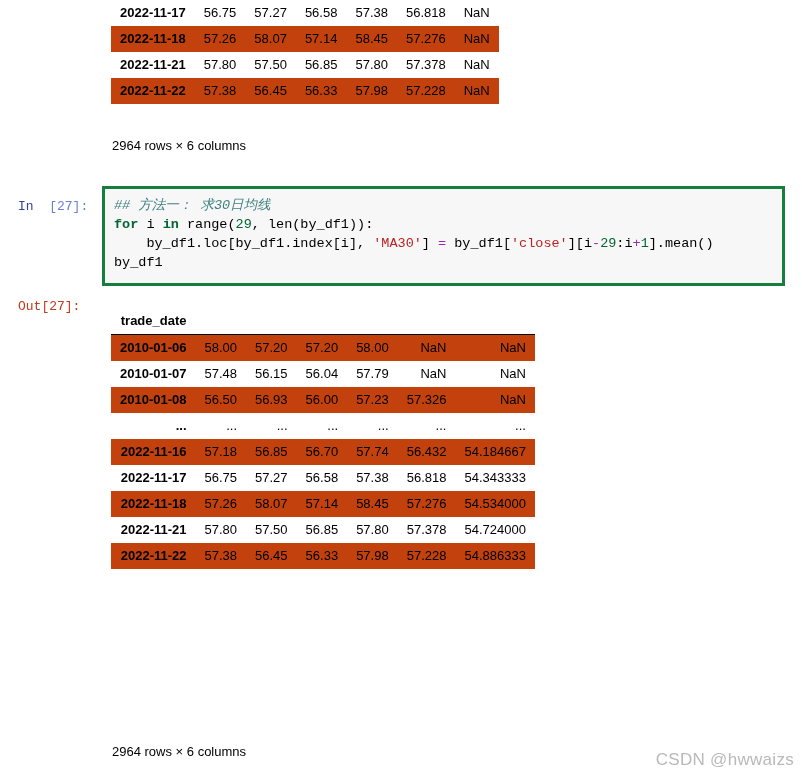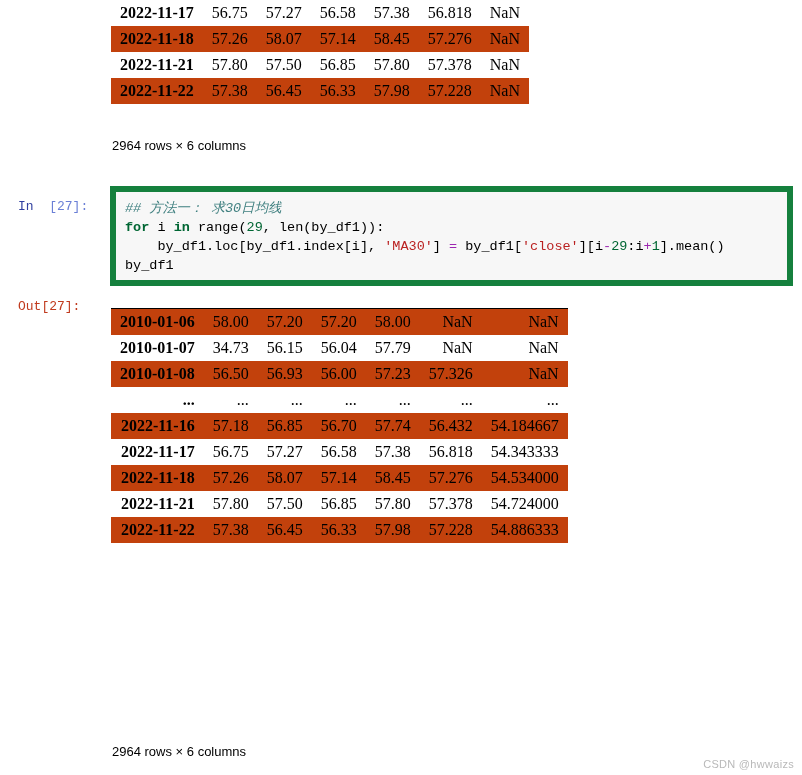--- a/index.html
+++ b/index.html
@@ -12,22 +12,22 @@
     height: 775px;
     position: relative;
     font-family: "Liberation Sans", sans-serif;
     color: #000000;
     overflow: hidden;
   }
 
   
   .df {
     border-collapse: collapse;
-    font-family: Liberation Serif, serif;
-    font-size: 16px;
+    font-family: Liberation Sans, sans-serif;
+    font-size: 13px;
     color: #000000;
   }
   .df td, .df th {
     padding: 5px 9px;
     white-space: nowrap;
     line-height: 16px;
   }
   .df tbody tr.odd td { background: #c2410c; }
   .df tbody tr.even td { background: #ffffff; }
   .df td.idx, .df th.idx {
@@ -79,26 +79,26 @@
   }
   #in-prompt {
     left: 18px;
     top: 13px;
     color: #303F9F;
   }
   #in-prompt .bracket { color: #6a7fd6; }
 
   .code-box {
     position: absolute;
-    left: 110px;
+    left: 102px;
     top: 0px;
     width: 683px;
     height: 100px;
     background: #f7f7f7;
-    border: 6px solid #15803d;
+    border: 3px solid #15803d;
     box-sizing: border-box;
   }
   .code {
     margin: 0;
     padding: 7px 9px;
     font-family: "Liberation Mono", monospace;
     font-size: 13.5px;
     line-height: 19px;
     white-space: pre;
     color: #000000;
@@ -129,21 +129,21 @@
     left: 112px;
     top: 744px;
   }
 
   
   #watermark {
     position: absolute;
     right: 8px;
     bottom: 5px;
     font-family: "Liberation Sans", sans-serif;
-    font-size: 11px;
+    font-size: 17px;
     color: #b9b9b9;
     letter-spacing: 0.3px;
   }
 </style>
 </head>
 <body>
 
 <div id="top-table-wrap">
   <table class="df" id="top-table">
     <tbody>
@@ -199,37 +199,46 @@
 <span class="c-plain">    by_df1.loc[by_df1.index[i], </span><span class="c-str">'MA30'</span><span class="c-plain">] </span><span class="c-op">=</span><span class="c-plain"> by_df1[</span><span class="c-str">'close'</span><span class="c-plain">][i</span><span class="c-op">-</span><span class="c-num">29</span><span class="c-plain">:i</span><span class="c-op">+</span><span class="c-num">1</span><span class="c-plain">].mean()</span>
 <span class="c-plain">by_df1</span></pre>
   </div>
 </div>
 
 <div class="prompt" id="out-prompt">Out[27]:</div>
 
 <div id="out-table-wrap">
   <table class="df" id="out-table">
     <thead>
+      <tr>
+        <th class="idx">trade_date</th>
+      <th>&nbsp;</th>
+          <th>&nbsp;</th>
+          <th>&nbsp;</th>
+          <th>&nbsp;</th>
+          <th>&nbsp;</th>
+          <th>&nbsp;</th>
+        </tr>
       <tr class="hdr-rule">
         <th colspan="7"></th>
       </tr>
     </thead>
     <tbody>
         <tr class="odd">
           <td class="idx">2010-01-06</td>
           <td class="num">58.00</td>
           <td class="num">57.20</td>
           <td class="num">57.20</td>
           <td class="num">58.00</td>
           <td class="num">NaN</td>
           <td class="num">NaN</td>
         </tr>
         <tr class="even">
           <td class="idx">2010-01-07</td>
-          <td class="num">34.73</td>
+          <td class="num">57.48</td>
           <td class="num">56.15</td>
           <td class="num">56.04</td>
           <td class="num">57.79</td>
           <td class="num">NaN</td>
           <td class="num">NaN</td>
         </tr>
         <tr class="odd">
           <td class="idx">2010-01-08</td>
           <td class="num">56.50</td>
           <td class="num">56.93</td>

